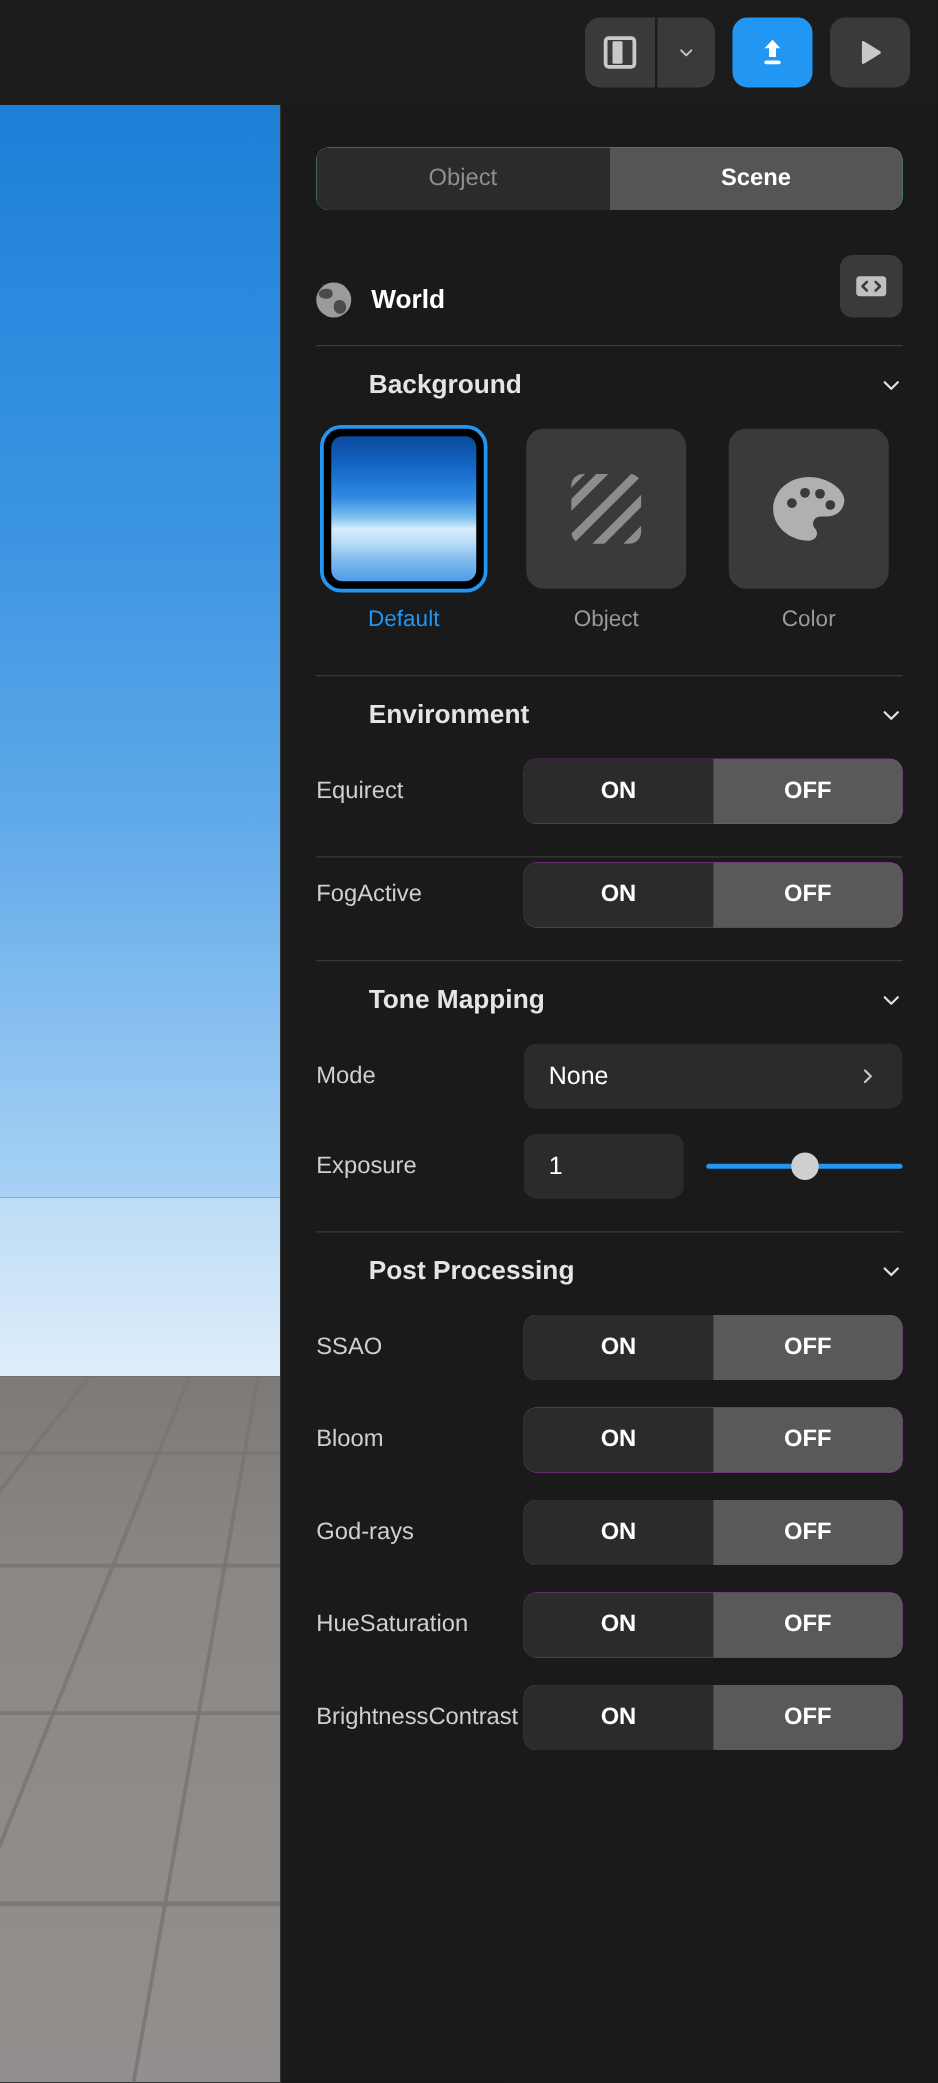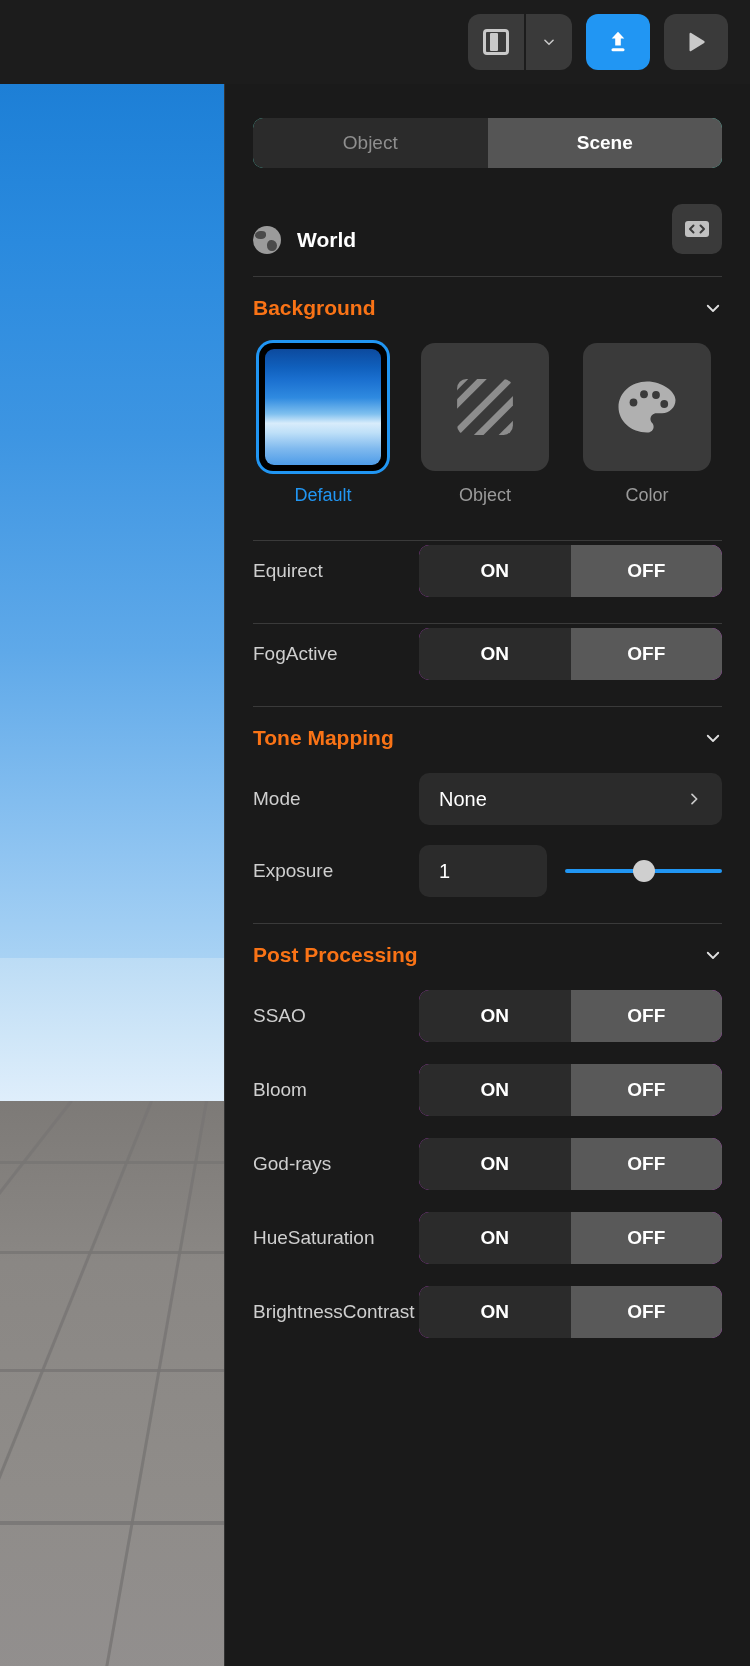--- a/index.html
+++ b/index.html
@@ -110,21 +110,21 @@
     display:flex; align-items:center; justify-content:center; cursor:pointer;
   }
 
   .divider { height:1px; background:#3a3a3a; margin:22px 0 0 0; }
 
   
   .sec-head {
     display:flex; align-items:center; justify-content:space-between;
     height:62px;
   }
-  .sec-title { font-size:21px; font-weight:bold; color:#f97316; }
+  .sec-title { font-size:21px; font-weight:bold; color:#e5e5e5;margin-left:42px; }
   .chev {
     width:18px; height:18px; cursor:pointer;
   }
 
   
   .bg-row { display:flex; gap:22px; margin-top:4px; }
   .bg-item { width:140px; display:flex; flex-direction:column; align-items:center; cursor:pointer; }
   .bg-thumb {
     width:128px; height:128px; border-radius:14px; background:#3a3a3a;
     display:flex; align-items:center; justify-content:center; position:relative;
@@ -304,20 +304,26 @@
             <circle cx="28" cy="12" r="2.6" fill="#3a3a3a"></circle>
             <circle cx="33.5" cy="18" r="2.6" fill="#3a3a3a"></circle>
           </svg>
         </div>
         <span class="bg-label">Color</span>
       </div>
     </div>
 
     <div class="divider" style="margin-top:34px;"></div>
 
+    <div class="sec-head">
+      <span class="sec-title">Environment</span>
+      <svg class="chev" viewBox="0 0 24 24">
+        <path d="M5 9l7 7 7-7" fill="none" stroke="#e0e0e0" stroke-width="2.4" stroke-linecap="round" stroke-linejoin="round"></path>
+      </svg>
+    </div>
     <div class="row">
       <span class="row-label">Equirect</span>
       <div class="seg">
         <div class="seg-opt">ON</div>
         <div class="seg-opt on">OFF</div>
       </div>
     </div>
 
     <div class="divider"></div>
 

